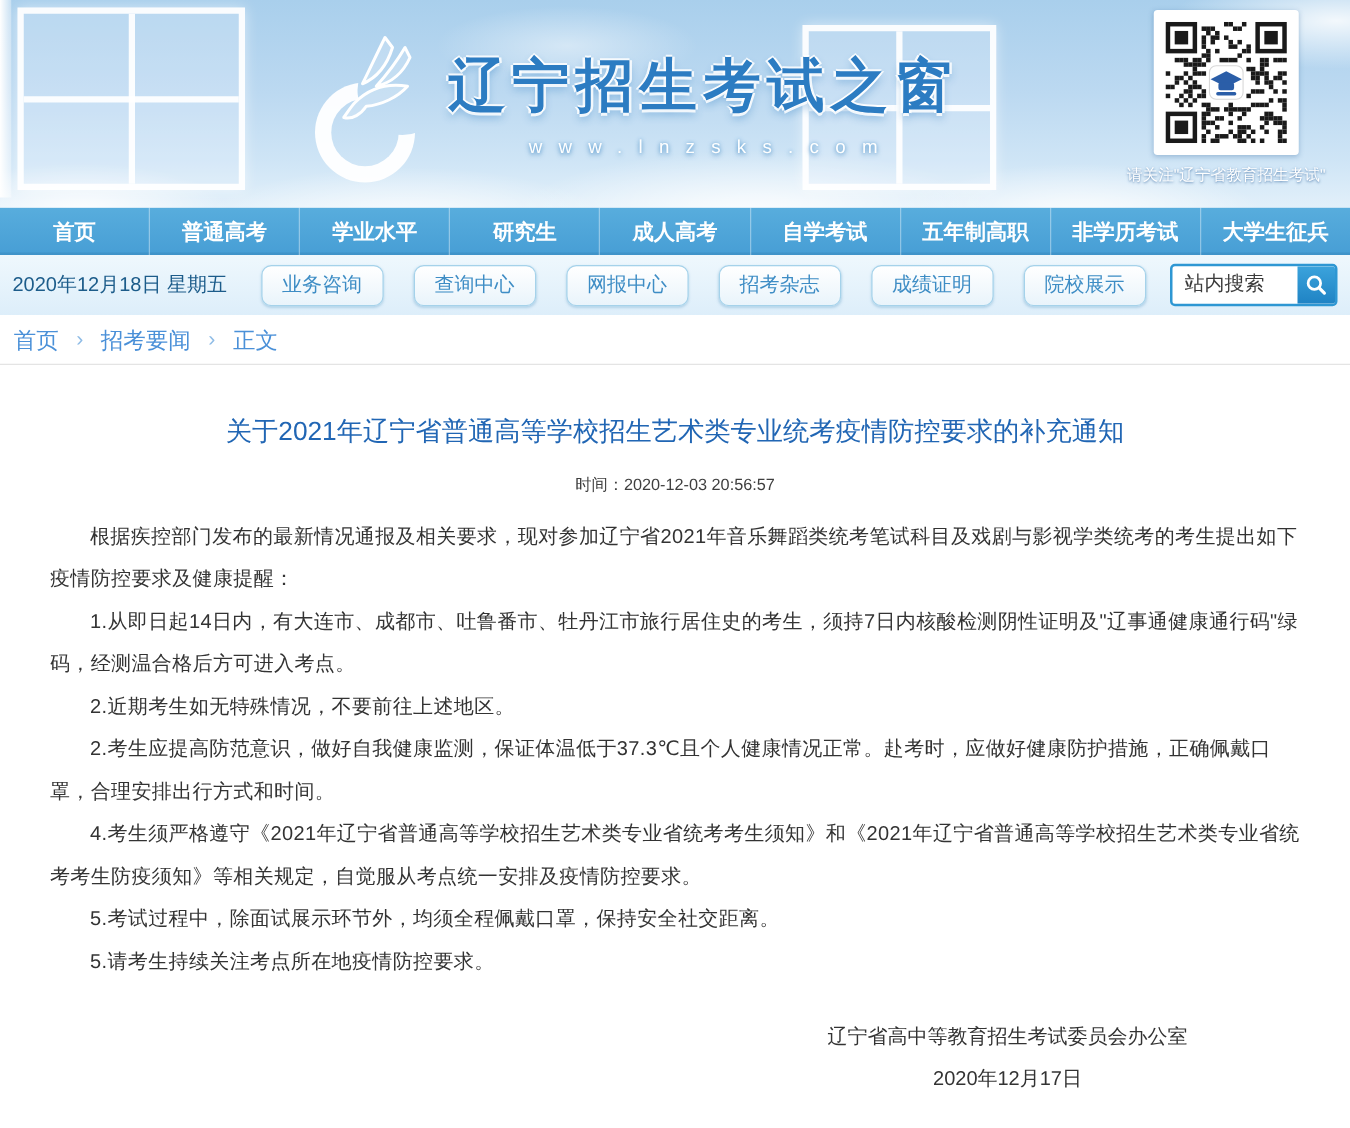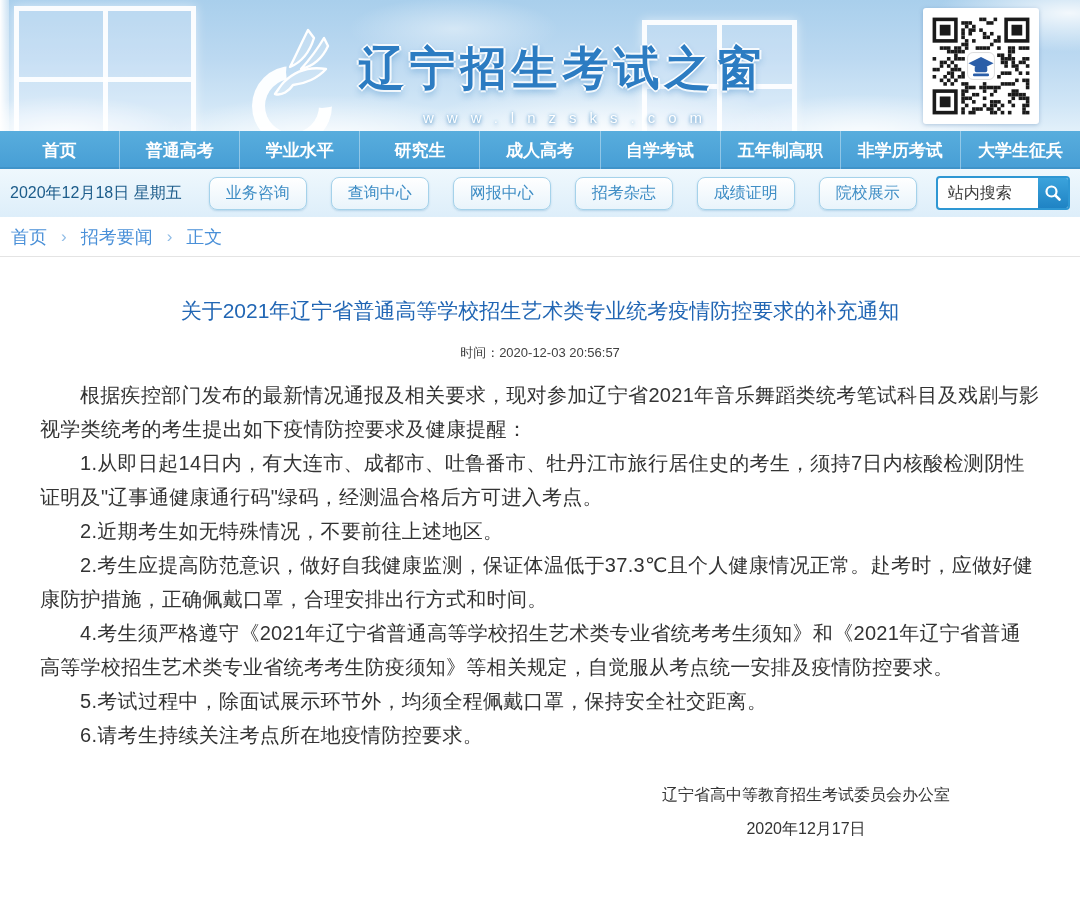--- a/index.html
+++ b/index.html
@@ -2,21 +2,21 @@
 <html><head>
 <meta charset="utf-8">
 <style>
   * { margin:0; padding:0; box-sizing:border-box; }
   html,body { background:#fff; }
   body { width:1080px; font-family:"Liberation Sans","DejaVu Sans",sans-serif; }
   .page { position:relative; width:1080px; height:902px; background:#fff; overflow:hidden; }
 
   
   .header {
-    position:relative; height:131px; overflow:hidden;
+    position:relative; height:166px; overflow:hidden;
     background:
       radial-gradient(ellipse 170px 55px at 6% 102%,  rgba(255,255,255,.95), rgba(255,255,255,0) 70%),
       radial-gradient(ellipse 240px 70px at 30% 110%, rgba(255,255,255,.9),  rgba(255,255,255,0) 70%),
       radial-gradient(ellipse 280px 80px at 56% 106%, rgba(255,255,255,.95), rgba(255,255,255,0) 70%),
       radial-gradient(ellipse 210px 60px at 80% 104%, rgba(255,255,255,.85), rgba(255,255,255,0) 70%),
       radial-gradient(ellipse 190px 55px at 99% 10%,  rgba(255,255,255,.85), rgba(255,255,255,0) 70%),
       radial-gradient(ellipse 150px 45px at 42% 22%,  rgba(255,255,255,.45), rgba(255,255,255,0) 70%),
       linear-gradient(180deg,#a9cfec 0%,#bcd9f1 45%,#cfe5f6 78%,#e2f0fa 100%);
   }
   .edge-strip { position:absolute; left:0; top:0; width:9px; height:158px;
@@ -84,21 +84,21 @@
   .bc-link { color:#4a90d8; cursor:pointer; }
   .bc-current { color:#4a90d8; }
   .bc-sep { color:#8fbce6; font-size:17px; }
 
   
   .article { padding:0 40px; background:#fff; }
   .article-title { padding-top:40px; text-align:center; font-size:21px;
     font-weight:normal; color:#2166b4; line-height:28px; }
   .article-time { margin-top:19px; text-align:center; font-size:13px; color:#3f3f3f; }
   .article-body { margin-top:16px; }
-  .article-body p { font-size:20px; line-height:34px; color:#333; text-indent:2em;
+  .article-body p { font-size:16px; line-height:34px; color:#333; text-indent:2em;
     letter-spacing:.3px; }
   .sign-block { width:fit-content; margin:26px 90px 0 auto; text-align:center;
     font-size:16px; color:#333; line-height:34px; }
 </style>
 </head>
 <body>
 
 <div class="page">
 
   <div class="header">
@@ -435,21 +435,21 @@
         <p>1.从即日起14日内，有大连市、成都市、吐鲁番市、牡丹江市旅行居住史的考生，须持7日内核酸检测阴性证明及"辽事通健康通行码"绿码，经测温合格后方可进入考点。</p>
 
         <p>2.近期考生如无特殊情况，不要前往上述地区。</p>
 
         <p>2.考生应提高防范意识，做好自我健康监测，保证体温低于37.3℃且个人健康情况正常。赴考时，应做好健康防护措施，正确佩戴口罩，合理安排出行方式和时间。</p>
 
         <p>4.考生须严格遵守《2021年辽宁省普通高等学校招生艺术类专业省统考考生须知》和《2021年辽宁省普通高等学校招生艺术类专业省统考考生防疫须知》等相关规定，自觉服从考点统一安排及疫情防控要求。</p>
 
         <p>5.考试过程中，除面试展示环节外，均须全程佩戴口罩，保持安全社交距离。</p>
 
-        <p>6.请考生持续关注考点所在地疫情防控要求。</p>
+        <p>5.请考生持续关注考点所在地疫情防控要求。</p>
       </div>
     <div class="sign-block">
       <div>辽宁省高中等教育招生考试委员会办公室</div>
       <div>2020年12月17日</div>
     </div>
   </div>
 
 </div>
 
 </body></html>

